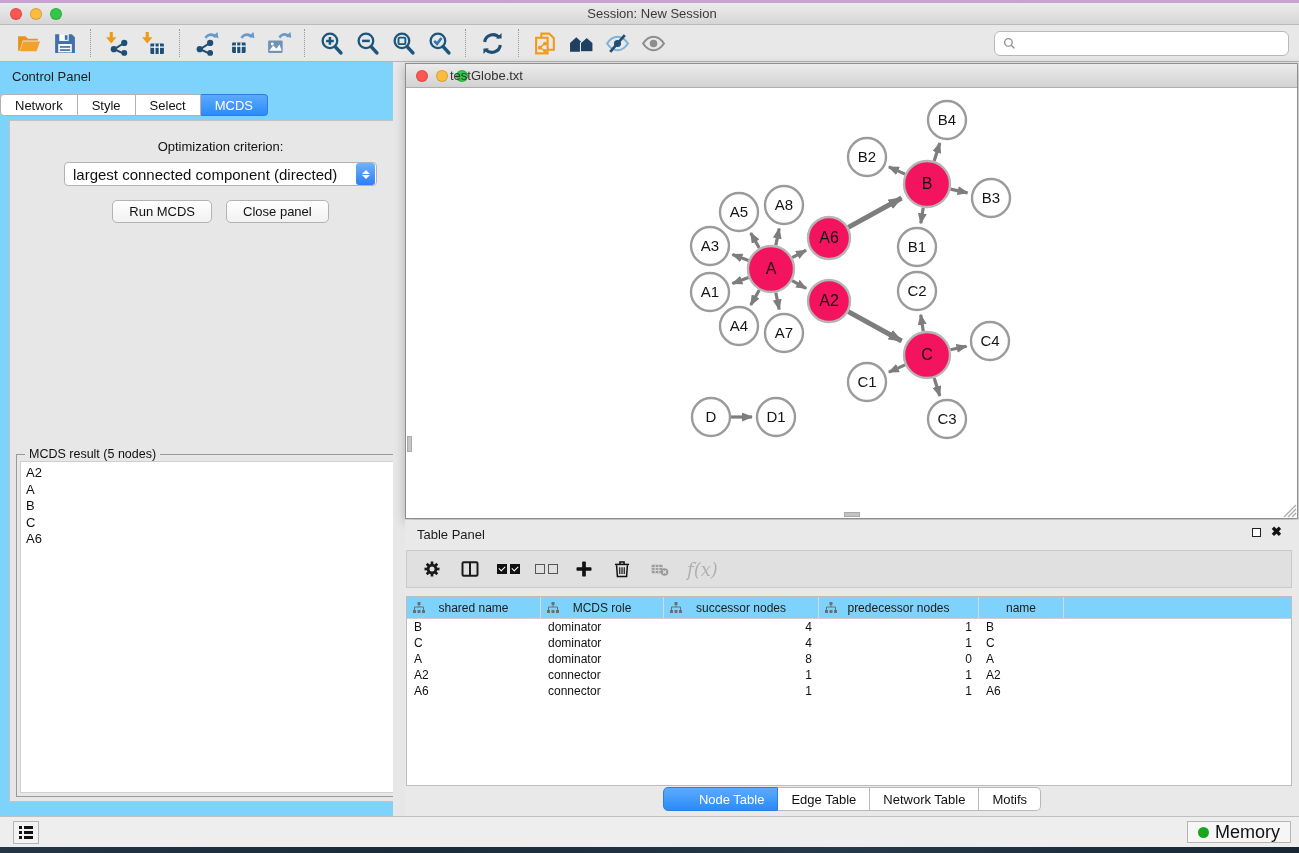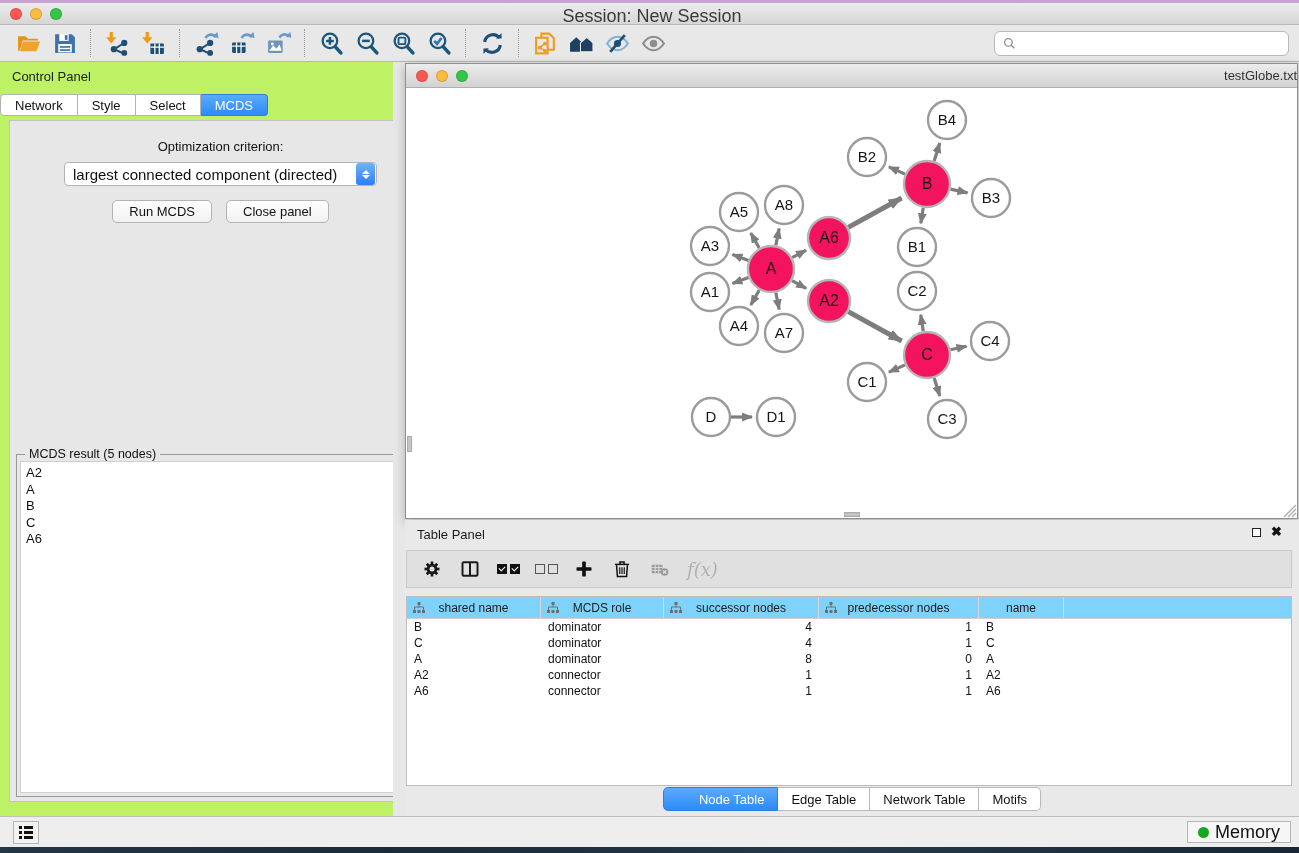--- a/index.html
+++ b/index.html
@@ -5,39 +5,39 @@
   html,body{margin:0;padding:0;background:#555;}
   *{box-sizing:border-box;}
   #app{position:relative;width:1299px;height:853px;background:#e7e7e7;
        font-family:"Liberation Sans",sans-serif;overflow:hidden;}
 
   
   .desktop-top{position:absolute;left:0;top:0;width:100%;height:3px;background:#c9a3cf;}
   .titlebar{position:absolute;left:0;top:3px;width:100%;height:22px;
             background:linear-gradient(#ececec,#d6d6d6);border-bottom:1px solid #b9b9b9;}
   .titlebar .title{position:absolute;left:5px;right:0;top:3px;text-align:center;
-                   font-size:18px;color:#3a3a3a;}
+                   font-size:13px;color:#3a3a3a;}
   .lights{position:absolute;left:10px;top:5px;display:flex;gap:8px;}
   .light{width:12px;height:12px;border-radius:50%;border:1px solid rgba(0,0,0,.15);}
   .light.red{background:#fc5753;} .light.yellow{background:#fdbc40;} .light.green{background:#33c748;}
 
   
   .toolbar{position:absolute;left:0;top:25px;width:100%;height:37px;background:#e8e8e8;
            border-bottom:1px solid #b5b5b5;display:flex;align-items:center;padding-left:10px;}
   .tbtn{width:36px;height:32px;display:flex;align-items:center;justify-content:center;cursor:pointer;}
   .tbtn svg{width:25px;height:25px;}
   .tsep{width:1px;height:28px;border-left:1px dotted #9a9a9a;margin:0 8px;}
   .searchbox{position:absolute;right:10px;top:6px;width:295px;height:25px;background:#fff;
              border:1px solid #b9b9b9;border-radius:6px;display:flex;align-items:center;padding:0 8px;}
   .searchbox svg{width:13px;height:13px;margin-right:6px;flex:none;}
   .searchbox input{border:none;outline:none;flex:1;font-size:13px;background:transparent;
                    font-family:"Liberation Sans",sans-serif;}
 
   
-  .cpanel{position:absolute;left:0;top:62px;width:442px;bottom:37px;background:#bef264;
+  .cpanel{position:absolute;left:0;top:62px;width:442px;bottom:37px;background:#7dd3fc;
           border-right:1px solid #c6c6c6;}
   .panel-head{height:28px;position:relative;}
   .panel-head .ptitle{position:absolute;left:12px;top:7px;font-size:13px;color:#1c1c1c;}
   .panel-head .pbtns{position:absolute;right:10px;top:7px;display:flex;gap:10px;align-items:center;}
   .float-ico{width:9px;height:9px;border:1.6px solid #222;display:inline-block;background:#fff;}
   .close-ico{font-size:13px;font-weight:bold;color:#111;line-height:10px;cursor:pointer;}
 
   .cp-tabs{display:flex;justify-content:flex-start;margin-top:4px;}
   .cp-tab{height:22px;padding:0 14px;background:#fff;border:1px solid #b3b3b3;border-left:none;
           font-size:13px;display:flex;align-items:center;color:#111;cursor:pointer;}
@@ -71,21 +71,21 @@
   .mcds-item{font-size:13px;line-height:16.5px;color:#111;cursor:default;}
 
   
   .workspace{position:absolute;left:393px;right:0;top:62px;bottom:37px;background:#e7e7e7;}
 
   
   .netwin{position:absolute;left:12px;right:1px;top:1px;height:456px;background:#fff;
           border:1px solid #8f8f8f;box-shadow:0 3px 10px rgba(0,0,0,.25);}
   .netwin .wtitle{position:relative;height:24px;background:linear-gradient(#ececec,#d2d2d2);
                   border-bottom:1px solid #aeaeae;}
-  .netwin .wtitle .title{position:absolute;left:0;right:0;top:4px;text-align:right;font-size:13px;color:#333;padding-left:44px;}
+  .netwin .wtitle .title{position:absolute;left:0;right:0;top:4px;text-align:left;font-size:13px;color:#333;padding-left:44px;}
   .netwin .lights{top:6px;}
   .net-canvas{position:relative;width:100%;height:430px;background:#fff;overflow:hidden;}
   .vthumb{position:absolute;left:1px;top:348px;width:5px;height:16px;background:#c4c4c4;border:1px solid #aaa;}
   .hthumb{position:absolute;left:438px;bottom:1px;width:16px;height:5px;background:#c4c4c4;border:1px solid #aaa;}
   .grip{position:absolute;right:0;bottom:0;width:14px;height:14px;cursor:nwse-resize;}
 
   
   .tpanel{position:absolute;left:12px;right:0;top:458px;bottom:0;background:#e9e9e9;}
   .tp-toolbar{position:absolute;left:1px;right:7px;top:30px;height:38px;background:#e0e0e0;
               border:1px solid #c9c9c9;display:flex;align-items:center;padding-left:10px;gap:8px;}

